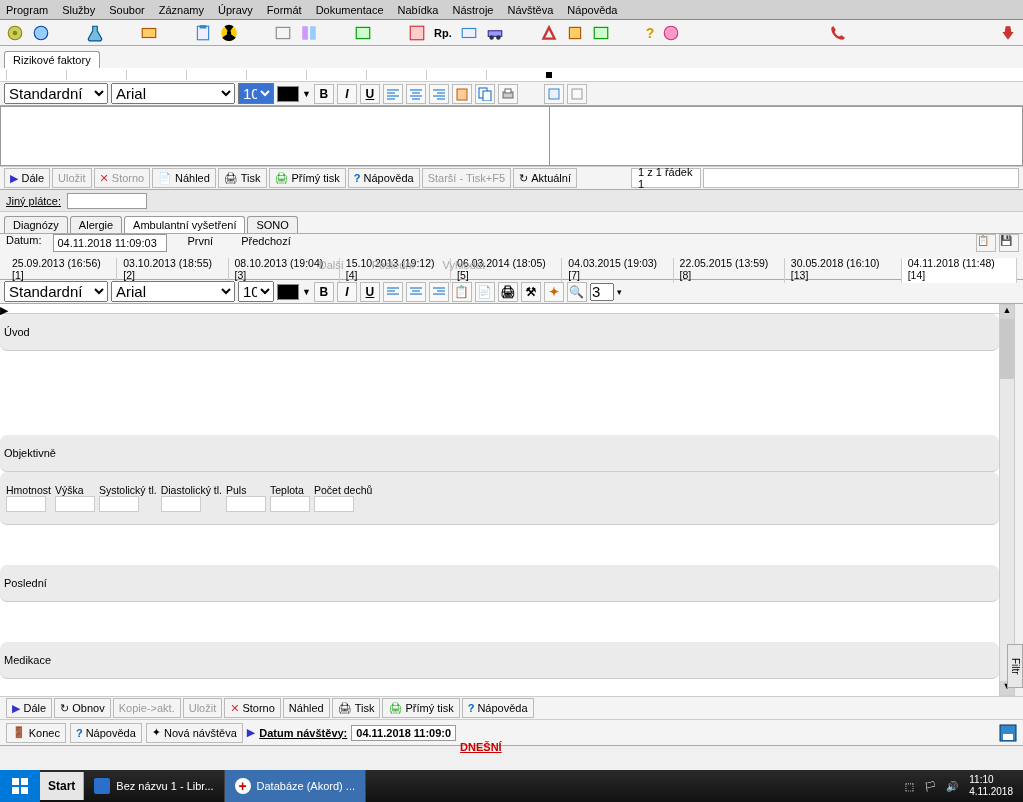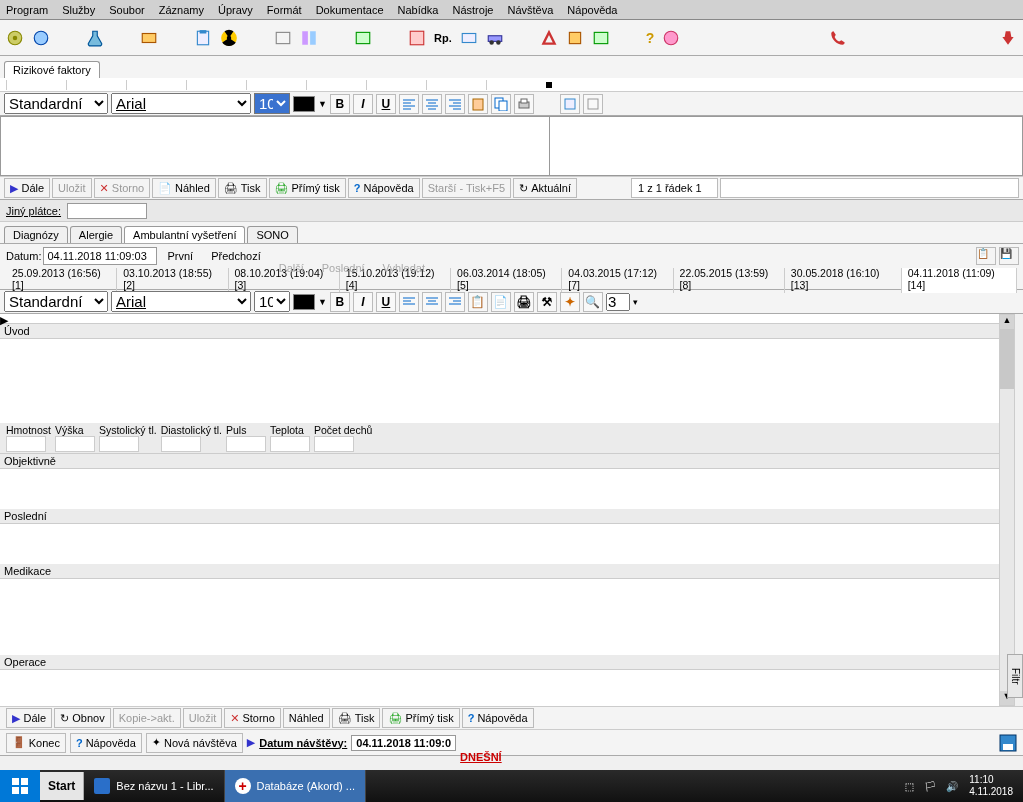--- a/index.html
+++ b/index.html
@@ -1,70 +1,70 @@
 <!DOCTYPE html>
 <html><head>
 <meta charset="utf-8">
 <style>
 * { box-sizing: border-box; margin: 0; padding: 0; }
 body { font-family: Tahoma, Arial, sans-serif; font-size: 11px; background: #f0f0f0; width: 1023px; height: 802px; overflow: hidden; position: relative; }
 
 .menubar { background: #d1d1d1; height: 20px; display: flex; align-items: center; padding: 0 6px; border-bottom: 1px solid #888; }
 .menubar span { margin-right: 14px; cursor: default; }
 
-.toolbar1 { background: #f4f4f4; height: 36px; display: flex; align-items: center; padding: 8px 6px; gap: 8px; border-bottom: 1px solid #aaa; position: relative; }
+.toolbar1 { background: #f4f4f4; height: 26px; display: flex; align-items: center; padding: 8px 6px; gap: 8px; border-bottom: 1px solid #aaa; position: relative; }
 .toolbar1 .icon { width: 18px; height: 18px; }
 .toolbar1 .spacer { flex: 0 0 20px; }
 .right-pin { position: absolute; right: 6px; }
 
 .tab-row { background: #f4f4f4; height: 22px; display: flex; align-items: flex-end; padding: 0 4px; }
 .tab { background: #f0f0f0; border: 1px solid #999; border-bottom: none; padding: 2px 8px; font-size: 11px; border-radius: 3px 3px 0 0; margin-right: 2px; }
 .tab.active { background: #fff; }
 
 .ruler { height: 14px; background: #fff; border-bottom: 1px solid #ccc; position: relative; padding: 0 6px; }
 .ruler::before { content:''; position: absolute; left: 6px; width: 540px; height: 10px; background: repeating-linear-gradient(90deg, #ccc 0, #ccc 1px, #fff 1px, #fff 60px); top: 2px;}
 .ruler::after { content:''; position: absolute; left: 546px; width: 6px; height: 6px; background: #000; top: 4px; }
 
 .fmt-bar { background: #f4f4f4; height: 24px; display: flex; align-items: center; gap: 3px; padding: 0 4px; border-bottom: 1px solid #aaa; }
 .fmt-bar select, .fmt-bar input { font-size: 15px; }
 .sel-style { width: 104px; }
-.sel-font { width: 140px; text-decoration: underline; }
+.sel-font { width: 124px; }
 .sel-size { width: 36px; background: #3a72cf; color: #fff; }
 .color-swatch { width: 22px; height: 16px; background: #000; border: 1px solid #888; display: inline-block; }
 .fmt-btn { width: 20px; height: 20px; border: 1px solid #bbb; background: #f8f8f8; display: inline-flex; align-items: center; justify-content: center; font-weight: bold; font-size: 12px; }
 
 .textarea-zone { height: 60px; display: flex; }
 .textarea-zone textarea { flex: 0 0 550px; border: 1px solid #999; resize: none; font-family: Arial; font-size: 11px; padding: 2px; }
 .textarea-zone .right { flex: 1; border: 1px solid #999; border-left: none; background: #fff; }
 
 .btn-row { background: #f4f4f4; height: 24px; display: flex; align-items: center; gap: 2px; padding: 0 4px; border-top: 1px solid #ccc; border-bottom: 1px solid #aaa; }
 .btn { background: #f4f4f4; border: 1px solid #bbb; padding: 1px 5px; display: inline-flex; align-items: center; gap: 3px; font-size: 11px; height: 20px; }
 .btn.disabled { color: #999; }
 .stat { border: 1px solid #bbb; padding: 1px 6px; height: 20px; min-width: 60px; display: inline-flex; align-items: center; background: #fff; font-size: 11px;}
 
 .field-row { background: #e8e8e8; height: 22px; display: flex; align-items: center; padding: 0 6px; gap: 6px; border-bottom: 1px solid #ccc; }
 .field-row label { text-decoration: underline; }
 .field-row input { width: 80px; border: 1px solid #999; height: 16px; }
 
 .tab-row2 { background: #f4f4f4; height: 22px; display: flex; align-items: flex-end; padding: 0 4px; border-bottom: 1px solid #aaa; }
 
-.date-nav { background: #f4f4f4; height: 24px; display: flex; align-items: center; gap: 2px; padding: 0 6px; position: relative; }
+.date-nav { background: #f4f4f4; height: 24px; display: flex; align-items: flex-start; gap: 12px; padding: 0 6px; position: relative; }
 .date-nav input { width: 114px; border: 1px solid #999; height: 18px; font-size: 11px; padding: 0 3px; }
 .date-nav .nav-btn { font-size: 11px; padding: 1px 8px; background: transparent; border: none; }
 .date-nav .nav-btn.disabled { color: #aaa; margin-top: 24px; }
 .date-nav .rightctl { position: absolute; right: 4px; display:flex; gap:3px;}
 .rightctl .ic-btn { width:20px; height:18px; border: 1px solid #bbb; background: #f4f4f4; font-size: 10px;}
 
 .date-tabs { background: #f4f4f4; height: 22px; display: flex; align-items: center; padding: 0 6px; gap: 0; border-bottom: 1px solid #aaa; font-size: 10.5px; }
 .date-tabs span { padding: 2px 6px; border-right: 1px solid #ccc; }
 
 .content-area { position: relative; height: 392px; overflow: hidden; }
 .content-scroll { position: absolute; left: 0; right: 24px; top: 0; bottom: 0; overflow: hidden; background: #fff; }
 .content-scroll .ruler2 { height: 10px; background: #fff; border-bottom: 1px solid #ccc; }
-.section-hdr { background: #ebebeb; padding: 1px 4px; font-size: 11px; border-bottom: 1px solid #ccc; }
+.section-hdr { background: #ebebeb; padding: 12px 4px; font-size: 11px; border-bottom: 1px solid #ccc; border-radius: 7px; }
 .section-body { background: #fff; }
 .body-h42 { height: 42px; }
 .body-h40 { height: 40px; }
 .body-h36 { height: 36px; }
 .body-h10 { height: 10px; }
 .vitals { display: flex; gap: 0; }
 .vitals .vital { display: flex; flex-direction: column; font-size: 10.5px; }
 .vitals .vital span { padding: 0 2px; }
 .vitals .vital input { width: 40px; border: 1px solid #ccc; height: 16px; margin: 0 2px;}
 .scrollbar-v { position: absolute; right: 8px; top: 0; width: 16px; bottom: 0; background: #e8e8e8; border: 1px solid #ccc; }
@@ -320,21 +320,21 @@
       <span>Nápověda</span>
     </span>
   <span class="btn disabled">
       <span>Starší - Tisk+F5</span>
     </span>
   <span class="btn">
       <span>↻</span>
       <span>Aktuální</span>
     </span>
   <span style="flex:0 0 50px;"></span>
-  <span class="stat" style="width:87px;">1 z 1  řádek 1</span>
+  <span class="stat" style="width:70px;">1 z 1  řádek 1</span>
   <span class="stat" style="flex:1;"></span>
 </div>
 
 <div class="field-row">
   <label>Jiný plátce:</label>
   <input value="" style="">
 </div>
 
 <div class="tab-row2">
   <div class="tab">Diagnózy</div>
@@ -356,24 +356,24 @@
     <span class="ic-btn">💾</span>
   </div>
 </div>
 
 <div class="date-tabs">
   <span>25.09.2013 (16:56) [1]</span>
   <span>03.10.2013 (18:55) [2]</span>
   <span>08.10.2013 (19:04) [3]</span>
   <span>15.10.2013 (19:12) [4]</span>
   <span>06.03.2014 (18:05) [5]</span>
-  <span>04.03.2015 (17:12) [7]</span>
+  <span>04.03.2015 (19:03) [7]</span>
   <span>22.05.2015 (13:59) [8]</span>
   <span>30.05.2018 (16:10) [13]</span>
-  <span style="background:#fff;">04.11.2018 (11:09) [14]</span>
+  <span style="background:#fff;">04.11.2018 (11:48) [14]</span>
 </div>
 
 <div class="fmt-bar">
   <select class="sel-style"><option>Standardní</option></select>
   <select class="sel-font"><option>Arial</option></select>
   <select style="width:36px;"><option>10</option></select>
   <span class="color-swatch"></span>
     <span style="font-size:9px;">▼</span>
   <span class="fmt-btn">B</span>
   <span class="fmt-btn" style="font-style:italic;">I</span>
@@ -408,20 +408,21 @@
   <input style="width: 24px; height: 18px;" value="3">
   <span style="font-size:9px;">▾</span>
 </div>
 
 <div class="content-area">
   <div class="content-scroll">
     <div class="ruler2">▶</div>
     <div class="section-hdr">Úvod</div>
     <div class="section-body body-h42"></div>
     <div class="section-body body-h42"></div>
+    <div class="section-hdr">Objektivně</div>
     <div class="section-hdr vitals">
       <div class="vital">
           <span>Hmotnost</span>
           <input style="">
         </div>
       <div class="vital">
           <span>Výška</span>
           <input style="">
         </div>
       <div class="vital">
@@ -438,21 +439,20 @@
         </div>
       <div class="vital">
           <span>Teplota</span>
           <input style="">
         </div>
       <div class="vital">
           <span>Počet dechů</span>
           <input style="">
         </div>
     </div>
-    <div class="section-hdr">Objektivně</div>
     <div class="section-body body-h40"></div>
     <div class="section-hdr">Poslední</div>
     <div class="section-body body-h40"></div>
     <div class="section-hdr">Medikace</div>
     <div class="section-body body-h40"></div>
     <div class="section-body body-h36"></div>
     <div class="section-hdr">Operace</div>
     <div class="section-body body-h10"></div>
   </div>
   <div class="scrollbar-v">

